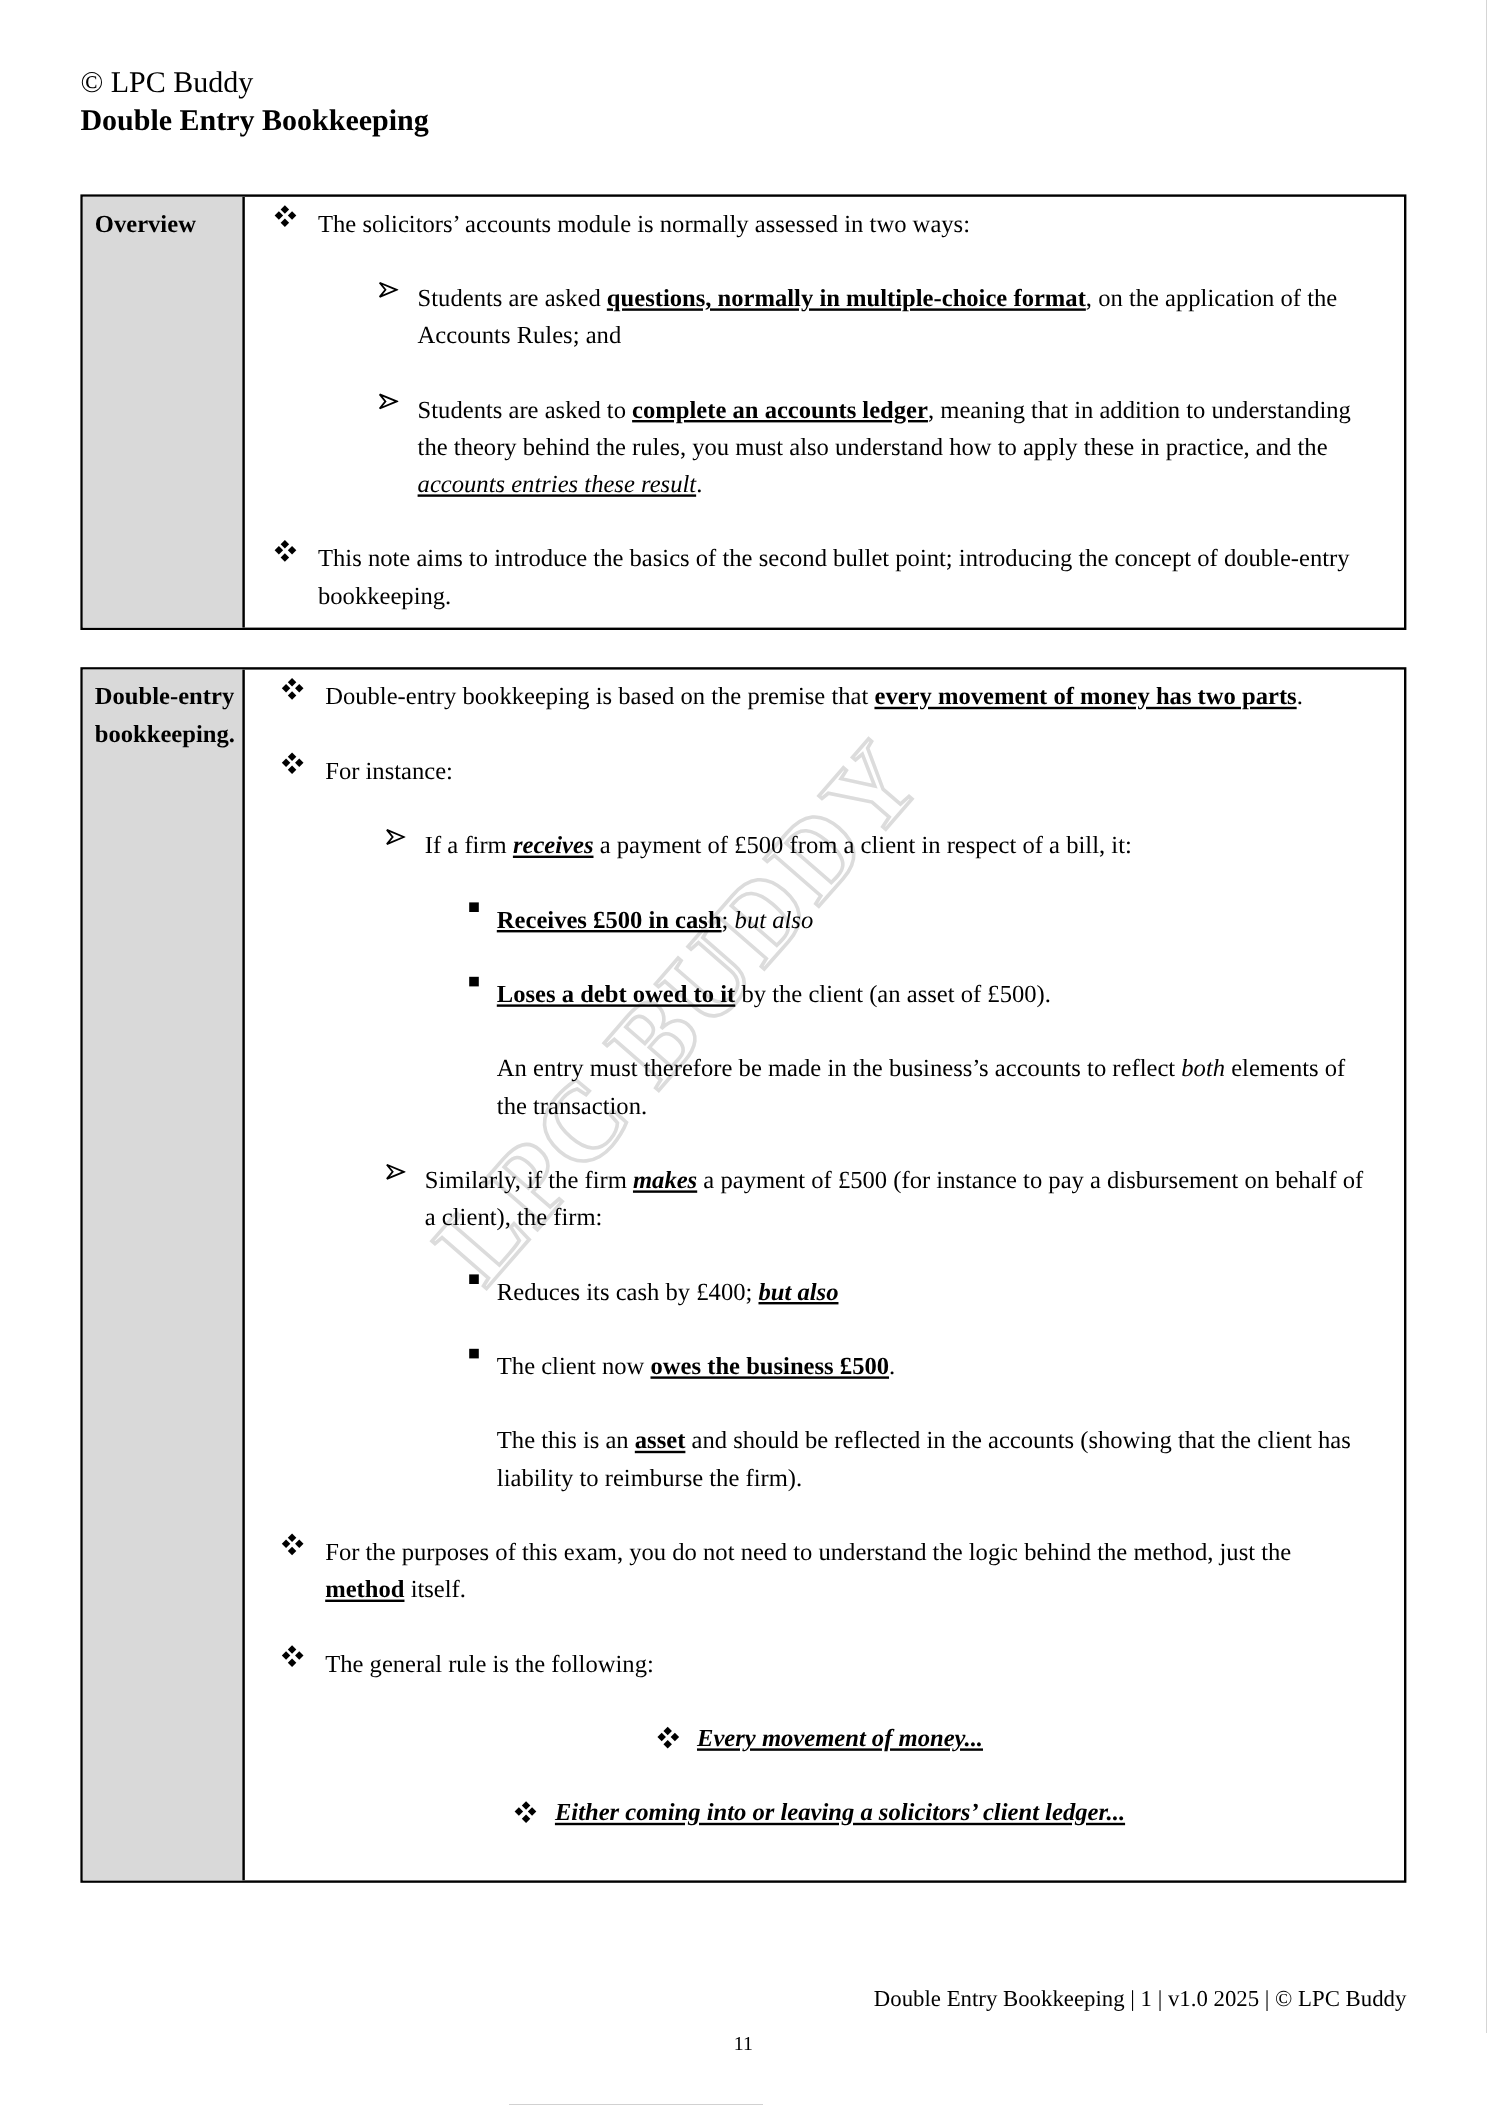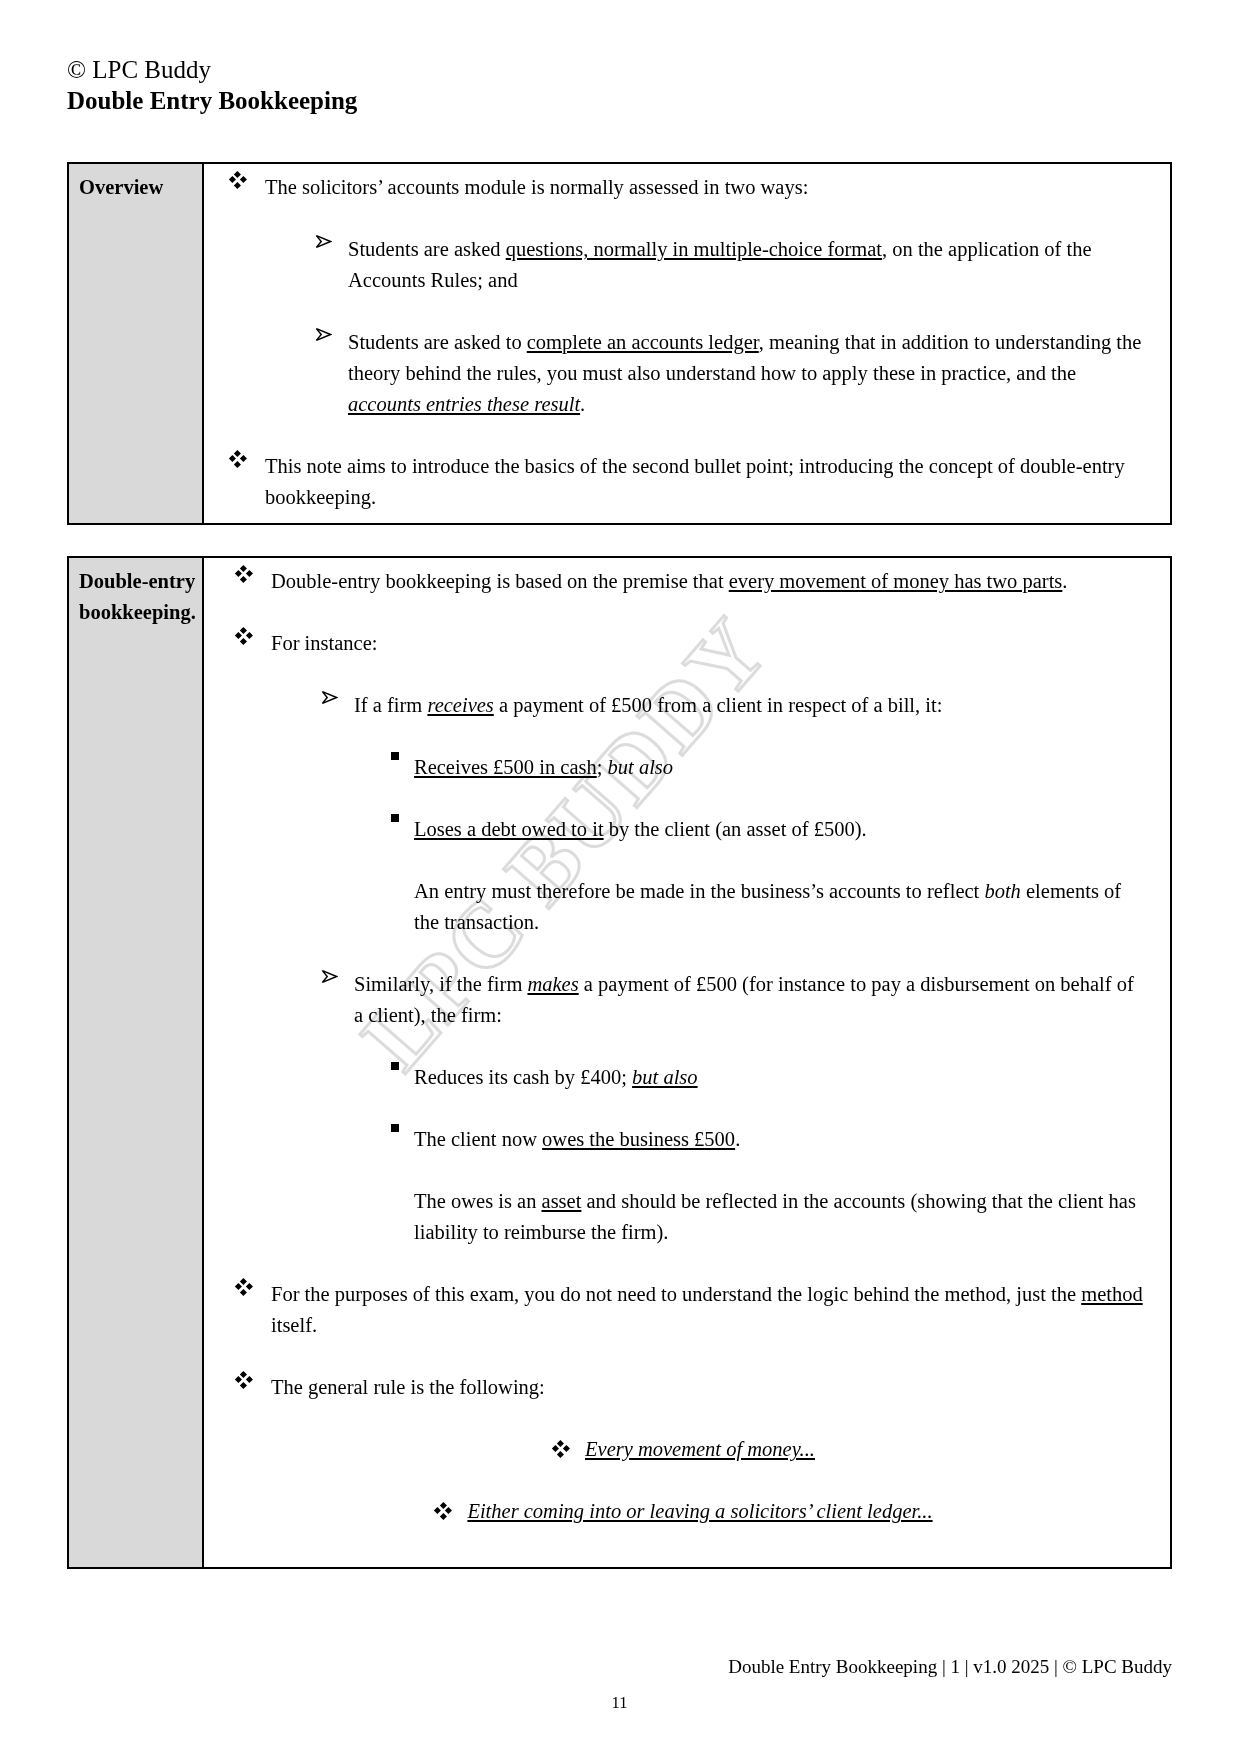--- a/index.html
+++ b/index.html
@@ -74,21 +74,21 @@
   .blt.diamond i:nth-child(1){left:5.4px;top:0;}
   .blt.diamond i:nth-child(2){left:0;top:5.4px;}
   .blt.diamond i:nth-child(3){left:10.8px;top:5.4px;}
   .blt.diamond i:nth-child(4){left:5.4px;top:10.8px;}
 
   .blt.arrow{width:17px;height:15px;top:8px;}
   .blt.arrow svg{display:block;}
 
   .blt.sq{width:7.5px;height:7.5px;background:#000;top:11px;}
 
-  .b{font-weight:normal;}
+  .b{font-weight:bold;}
   .i{font-style:italic;}
   .u{text-decoration:underline;}
 
   .footer-line{position:absolute;right:67px;top:1655px;font-size:19px;line-height:24px;}
   .page-num{position:absolute;left:0;right:0;top:1692px;text-align:center;font-size:16.5px;line-height:22px;}
 </style>
 </head>
 <body>
 
 <div class="page" style="--label-bg: #d9d9d9; --border-color: #000000; --wm-color: #dcdcdc;">
@@ -153,21 +153,21 @@
         <div class="para l3"><span class="blt sq"></span><span class="b u">Receives £500 in cash</span><span>; </span><span class="i">but also</span></div>
         <div class="para l3"><span class="blt sq"></span><span class="b u">Loses a debt owed to it</span><span> by the client (an asset of £500).</span></div>
         <div class="para l3"><span>An entry must therefore be made in the business’s accounts to reflect </span><span class="i">both</span><span> elements of the transaction.</span></div>
         <div class="para l2"><span class="blt arrow">
             <svg width="17" height="15" viewBox="0 0 17 15">
               <path d="M1.4 1.6 L15.6 7.5 L1.4 13.4 L6.2 7.5 Z" fill="#ffffff" stroke="#000000" stroke-width="1.5" stroke-linejoin="miter"></path>
             </svg>
           </span><span>Similarly, if the firm </span><span class="b i u">makes</span><span> a payment of £500 (for instance to pay a disbursement on behalf of a client), the firm:</span></div>
         <div class="para l3"><span class="blt sq"></span><span>Reduces its cash by £400; </span><span class="b i u">but also</span></div>
         <div class="para l3"><span class="blt sq"></span><span>The client now </span><span class="b u">owes the business £500</span><span>.</span></div>
-        <div class="para l3"><span>The owes is an </span><span class="b u">asset</span><span> and should be reflected in the accounts (showing that the client has liability to reimburse the firm).</span></div>
+        <div class="para l3"><span>The this is an </span><span class="b u">asset</span><span> and should be reflected in the accounts (showing that the client has liability to reimburse the firm).</span></div>
         <div class="para l1"><span class="blt diamond">
             <i></i>
             <i></i>
             <i></i>
             <i></i>
           </span><span>For the purposes of this exam, you do not need to understand the logic behind the method, just the </span><span class="b u">method</span><span> itself.</span></div>
         <div class="para l1"><span class="blt diamond">
             <i></i>
             <i></i>
             <i></i>

